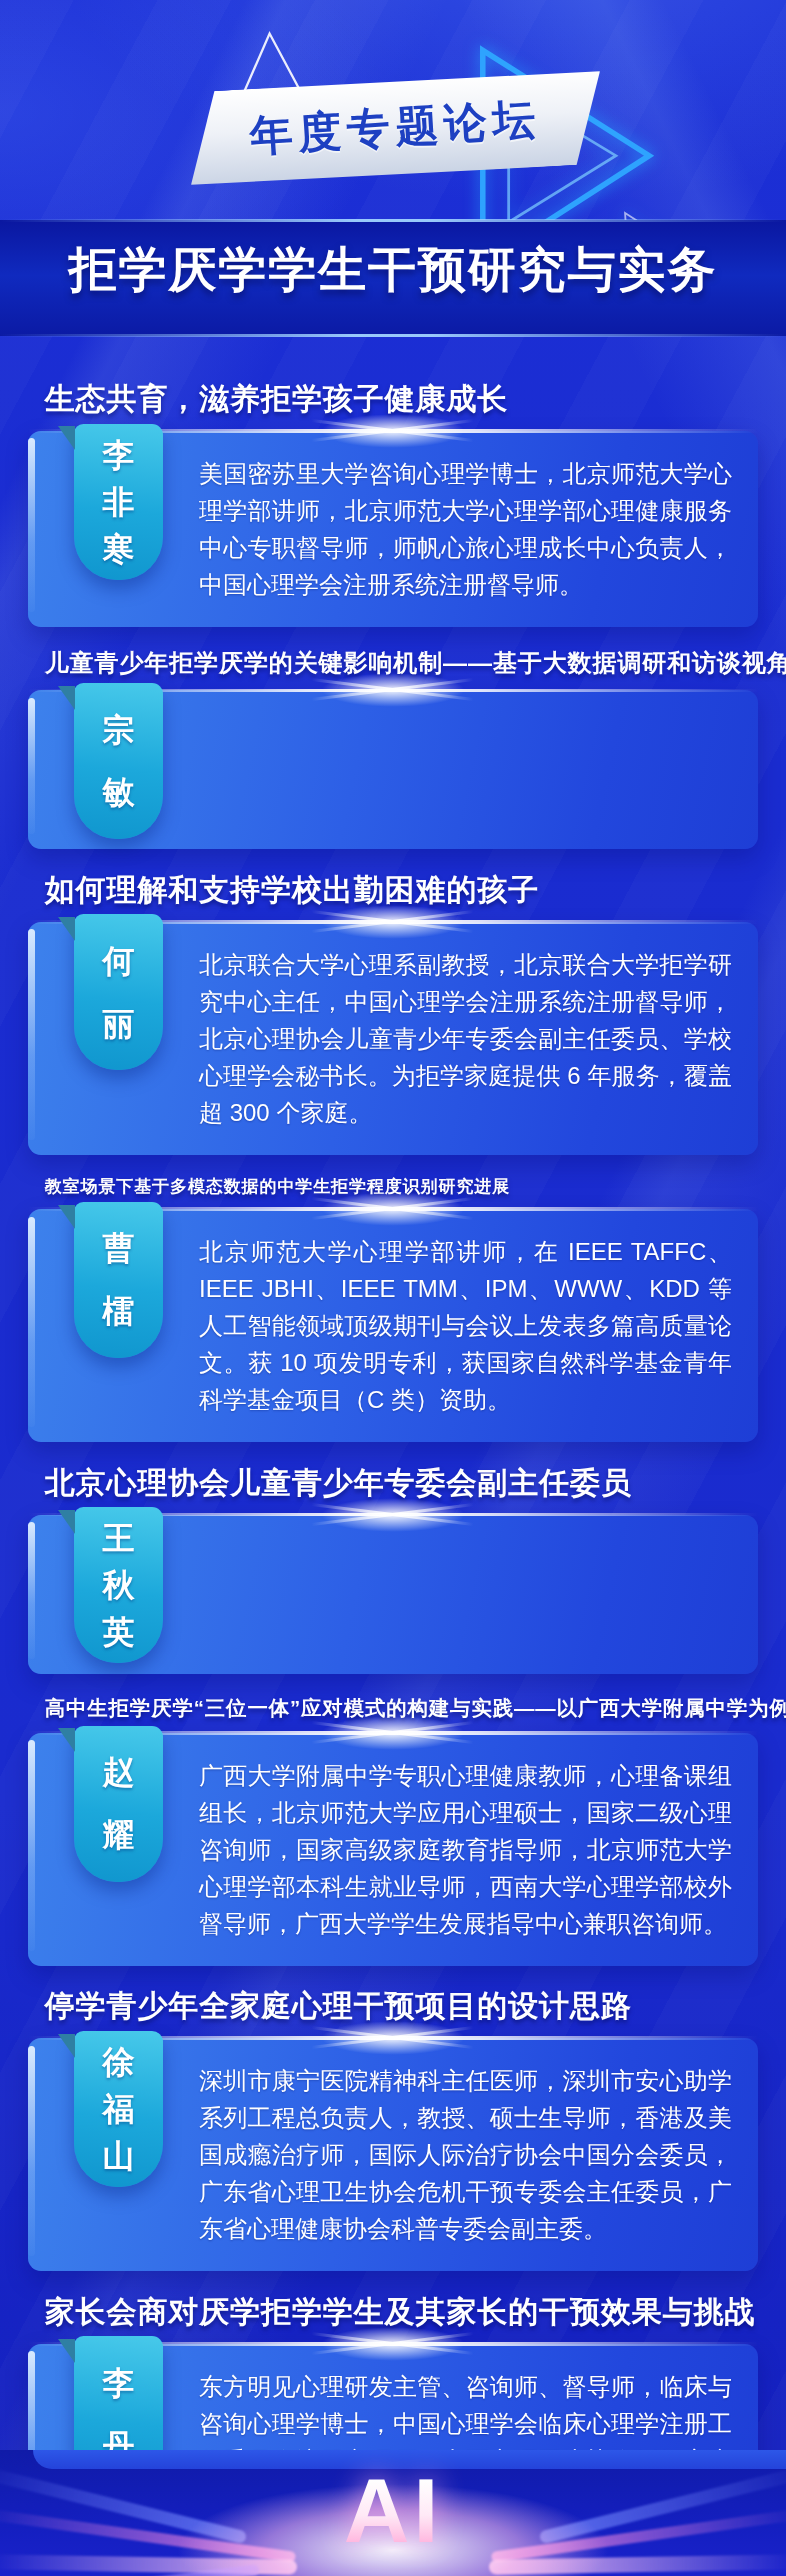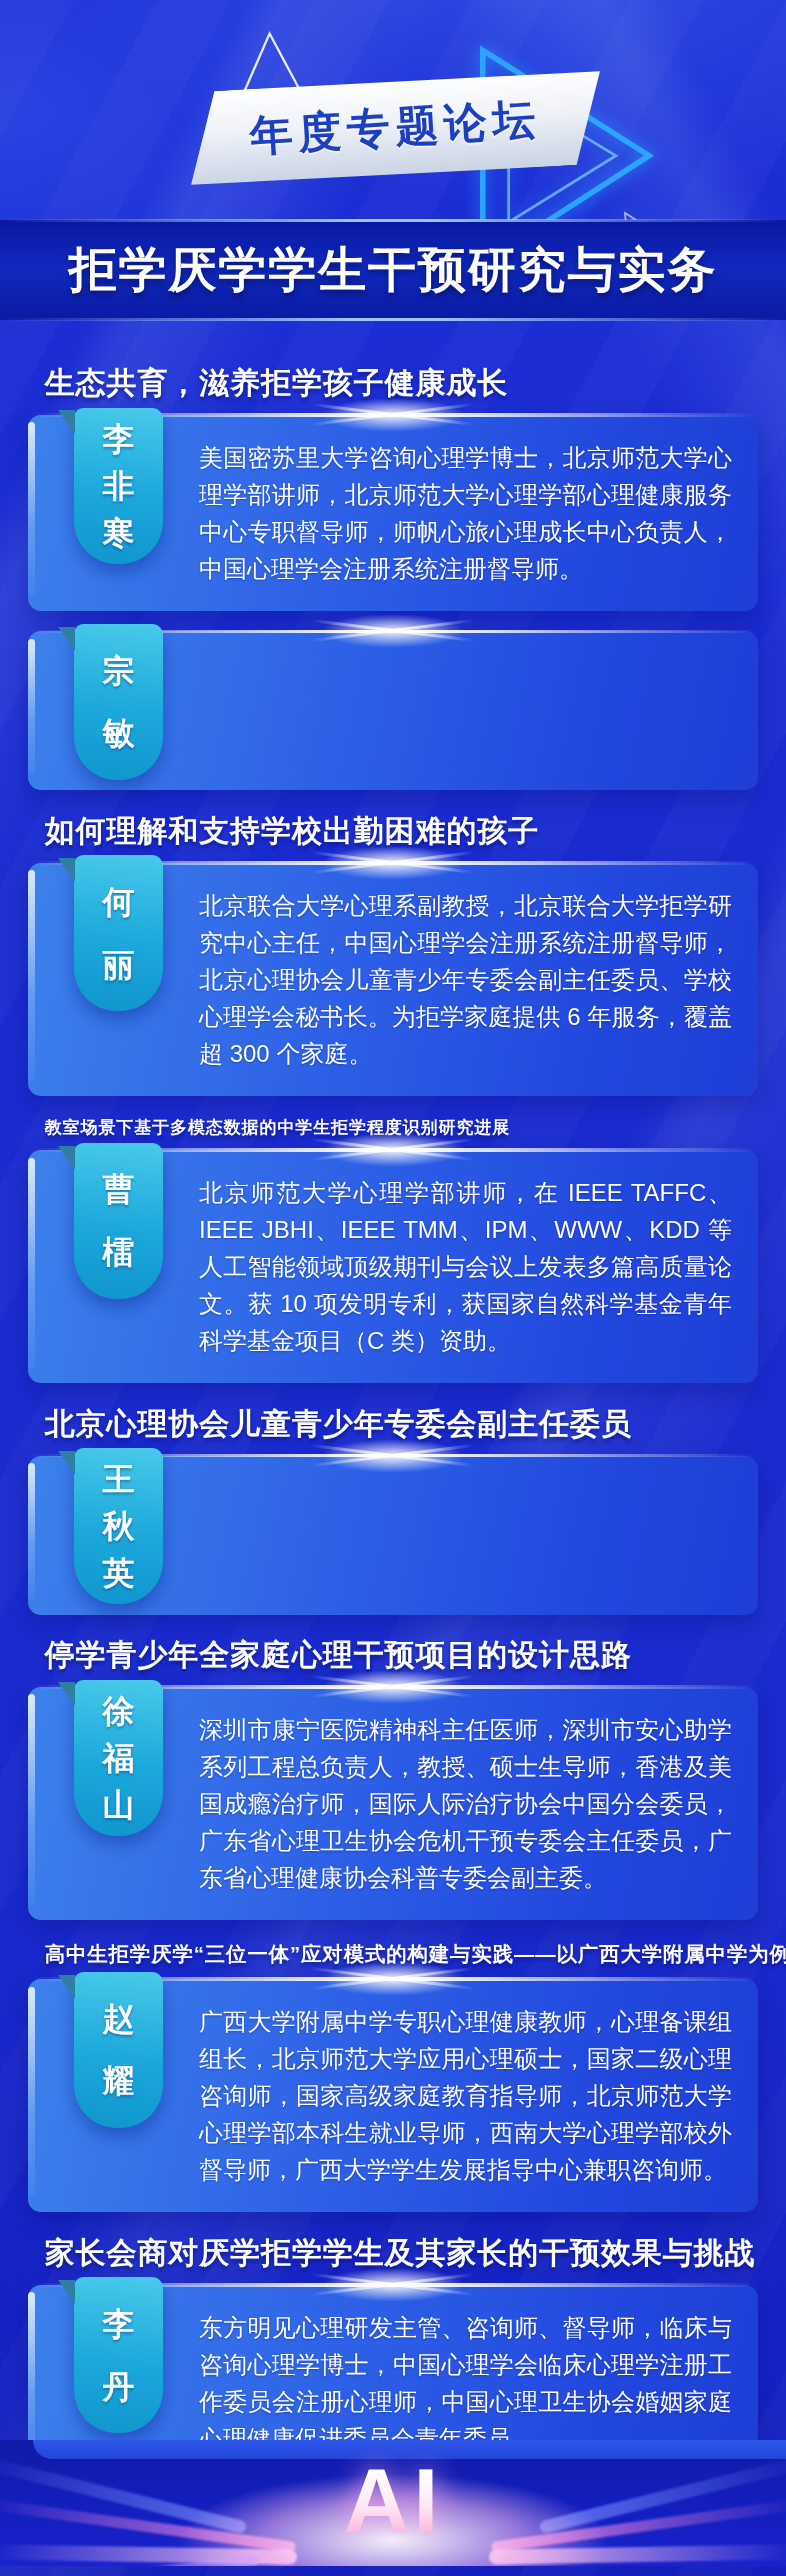--- a/index.html
+++ b/index.html
@@ -26,21 +26,21 @@
     position:absolute;left:188px;top:80px;width:415px;height:96px;
     transform:rotate(-3.5deg);
     background:linear-gradient(180deg,#ffffff 0%,#eef1f7 45%,#c9d3e4 100%);
     clip-path:polygon(7% 0,100% 4%,93% 100%,0 96%);
     display:flex;align-items:center;justify-content:center;
     box-shadow:0 13px 28px rgba(0,10,110,.45);
   }
   .badge-label{font-size:43px;font-weight:bold;color:#1d40c2;letter-spacing:5.6px;
     text-shadow:0 1.9px 0 rgba(255,255,255,.6);}
   
-  .title-band{position:relative;height:100px;
+  .title-band{position:relative;height:116px;
     background:linear-gradient(180deg,#0a17a0 0%,#102abf 48%,#0b1aa4 100%);}
   .title-band::before,.title-band::after{content:"";position:absolute;left:0;right:0;height:2.8px;
     background:linear-gradient(90deg,rgba(140,190,255,0),rgba(160,210,255,.95) 45%,rgba(160,210,255,.95) 55%,rgba(140,190,255,0));}
   .title-band::before{top:-0.9px;}
   .title-band::after{bottom:-0.9px;}
   .main-title{margin:0;font-size:48px;font-weight:bold;color:#ffffff;text-align:center;
     line-height:100px;letter-spacing:1.9px;text-shadow:0 3.7px 7.4px rgba(0,0,50,.5);}
   
   .main-col{position:relative;padding:43px 28px 0 28px;}
   .section{margin-bottom:20.4px;}
@@ -72,21 +72,21 @@
     display:flex;flex-direction:column;justify-content:space-evenly;align-items:center;
     box-shadow:0 9.3px 16.7px rgba(0,30,120,.35);
   }
   .name-tab::before{content:"";position:absolute;left:-15.7px;top:2.8px;width:0;height:0;
     border-top:24px solid #2f7fa3;border-left:17.6px solid transparent;}
   .name-tab span{font-size:32px;font-weight:bold;color:#ffffff;line-height:1;
     text-shadow:0 1.9px 2.8px rgba(0,60,130,.45);}
   .bio{margin:0;font-size:24px;line-height:37px;color:#ffffff;text-align:justify;
     text-shadow:0 0.9px 1.9px rgba(0,20,100,.35);}
   
-  .footer-scene{position:absolute;left:0;right:0;bottom:10px;height:126px;overflow:hidden;
+  .footer-scene{position:absolute;left:0;right:0;bottom:0;height:126px;overflow:hidden;
     background:linear-gradient(180deg,#101ba8 0%,#141fc0 60%,#1a22cc 100%);}
   .panel-edge{position:absolute;top:0;left:33px;right:0;height:18.5px;
     background:linear-gradient(180deg,#2d57e8,#2443da);border-radius:0 0 0 24px;}
   .glow-center{position:absolute;left:50%;top:100px;width:574px;height:176px;transform:translate(-50%,-50%);
     background:radial-gradient(closest-side,rgba(255,255,255,.95),rgba(255,190,235,.55) 45%,rgba(255,140,220,0) 75%);}
   .dome{position:absolute;left:41px;top:89px;width:704px;height:704px;border-radius:50%;
     background:repeating-conic-gradient(from -86deg at 50% 50%,rgba(255,255,255,.9) 0 .45deg,rgba(150,90,255,.10) .45deg 3.4deg);
     -webkit-mask:radial-gradient(closest-side,#000 52%,rgba(0,0,0,.55) 63%,transparent 71%);
             mask:radial-gradient(closest-side,#000 52%,rgba(0,0,0,.55) 63%,transparent 71%);}
   .dome-fill{position:absolute;left:41px;top:89px;width:704px;height:704px;border-radius:50%;
@@ -140,20 +140,21 @@
         <div class="name-tab">
           <span>李</span>
             <span>非</span>
             <span>寒</span>
         </div>
         <p class="bio">美国密苏里大学咨询心理学博士，北京师范大学心理学部讲师，北京师范大学心理学部心理健康服务中心专职督导师，师帆心旅心理成长中心负责人，中国心理学会注册系统注册督导师。</p>
       </div>
     </div>
 
     <div class="section">
+      <h2 class="section-title t-md">儿童青少年拒学厌学的关键影响机制——基于大数据调研和访谈视角</h2>
       <div class="card">
         <div class="flare"></div>
         <div class="flare-star"></div>
         <div class="name-tab">
           <span>宗</span>
             <span>敏</span>
         </div>
       </div>
     </div>
 
@@ -190,43 +191,43 @@
         <div class="flare-star"></div>
         <div class="name-tab">
           <span>王</span>
             <span>秋</span>
             <span>英</span>
         </div>
       </div>
     </div>
 
     <div class="section">
+      <h2 class="section-title t-sm">高中生拒学厌学“三位一体”应对模式的构建与实践——以广西大学附属中学为例</h2>
+      <div class="card">
+        <div class="flare"></div>
+        <div class="flare-star"></div>
+        <div class="name-tab">
+          <span>赵</span>
+            <span>耀</span>
+        </div>
+        <p class="bio">广西大学附属中学专职心理健康教师，心理备课组组长，北京师范大学应用心理硕士，国家二级心理咨询师，国家高级家庭教育指导师，北京师范大学心理学部本科生就业导师，西南大学心理学部校外督导师，广西大学学生发展指导中心兼职咨询师。</p>
+      </div>
+    </div>
+
+    <div class="section">
       <h2 class="section-title">停学青少年全家庭心理干预项目的设计思路</h2>
       <div class="card">
         <div class="flare"></div>
         <div class="flare-star"></div>
         <div class="name-tab">
           <span>徐</span>
             <span>福</span>
             <span>山</span>
         </div>
         <p class="bio">深圳市康宁医院精神科主任医师，深圳市安心助学系列工程总负责人，教授、硕士生导师，香港及美国成瘾治疗师，国际人际治疗协会中国分会委员，广东省心理卫生协会危机干预专委会主任委员，广东省心理健康协会科普专委会副主委。</p>
-      </div>
-    </div>
-
-    <div class="section">
-      <h2 class="section-title t-sm">高中生拒学厌学“三位一体”应对模式的构建与实践——以广西大学附属中学为例</h2>
-      <div class="card">
-        <div class="flare"></div>
-        <div class="flare-star"></div>
-        <div class="name-tab">
-          <span>赵</span>
-            <span>耀</span>
-        </div>
-        <p class="bio">广西大学附属中学专职心理健康教师，心理备课组组长，北京师范大学应用心理硕士，国家二级心理咨询师，国家高级家庭教育指导师，北京师范大学心理学部本科生就业导师，西南大学心理学部校外督导师，广西大学学生发展指导中心兼职咨询师。</p>
       </div>
     </div>
 
     <div class="section">
       <h2 class="section-title">家长会商对厌学拒学学生及其家长的干预效果与挑战</h2>
       <div class="card">
         <div class="flare"></div>
         <div class="flare-star"></div>
         <div class="name-tab">
           <span>李</span>

